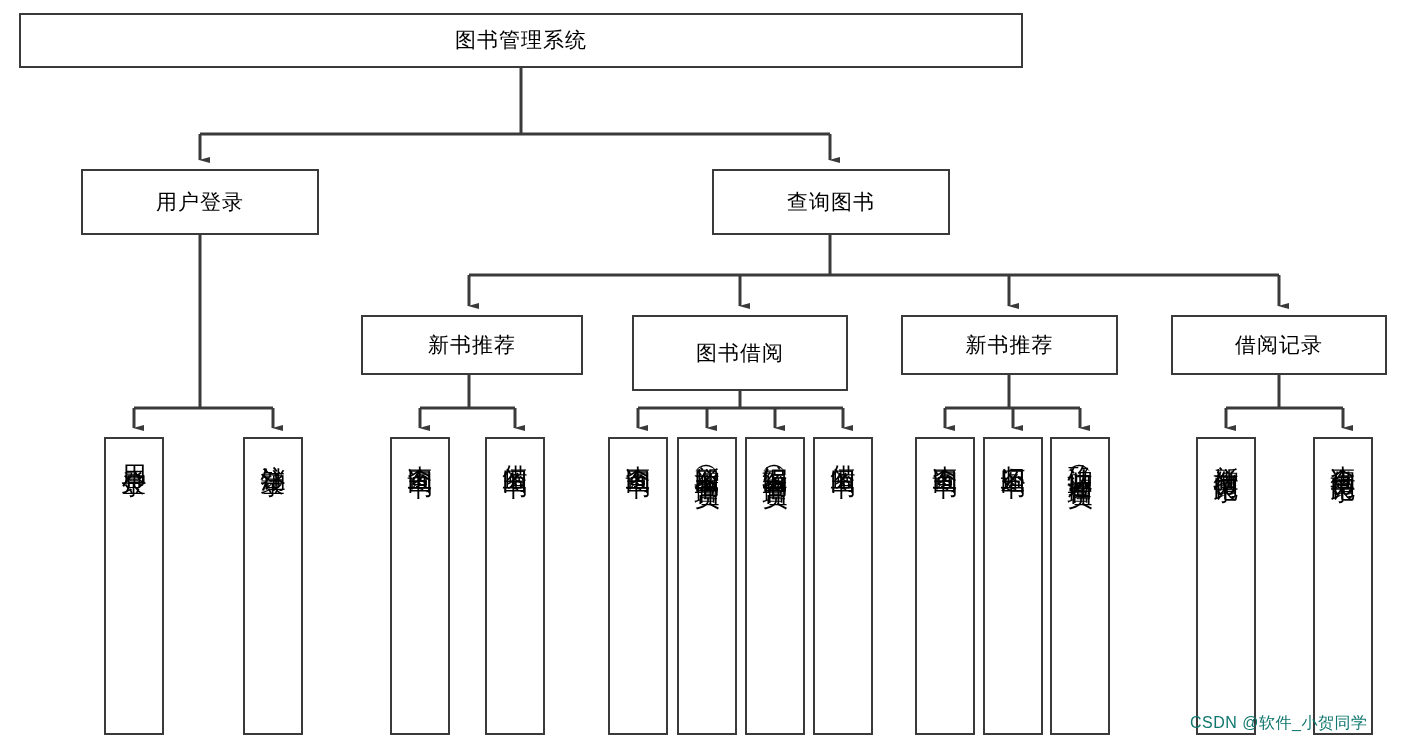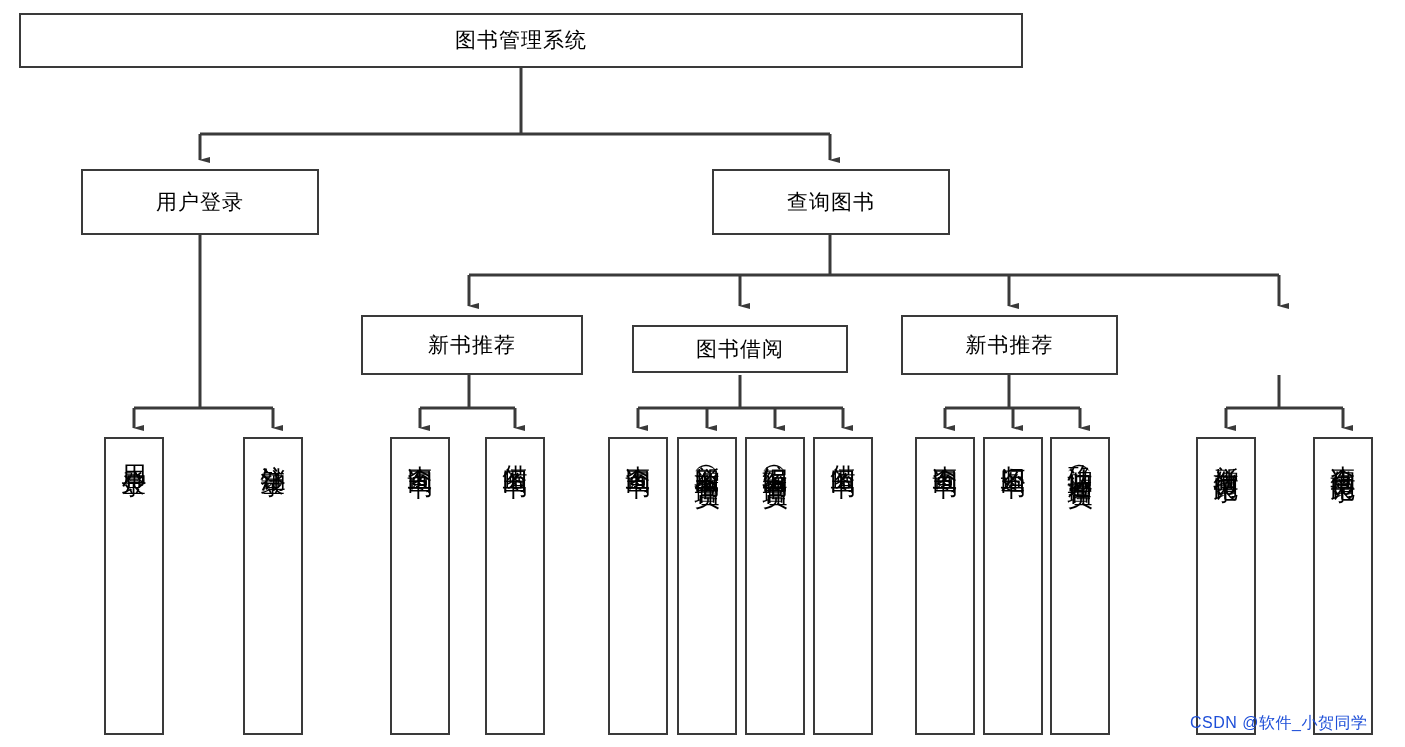--- a/index.html
+++ b/index.html
@@ -12,21 +12,21 @@
         color:#000000;}
   .node .lbl{display:block;text-align:center;line-height:1.18;}
 
   .node.h{font-size:21px;}
   .node.h .lbl{letter-spacing:1px;}
 
   .node.v{padding:6px 2px;align-items:flex-start;justify-content:center;}
   .node.v .lbl{writing-mode:vertical-rl;text-orientation:upright;
         font-size:25px;letter-spacing:3px;line-height:1.0;}
 
-  #watermark{position:absolute;left:1190px;top:713px;font-size:16px;color:#1d4ed8;
+  #watermark{position:absolute;left:1190px;top:713px;font-size:16px;color:#0f766e;
         white-space:nowrap;letter-spacing:.5px;}
 </style>
 </head>
 <body>
 
 <div id="canvas">
 
   <svg class="lines" viewBox="0 0 1405 747" xmlns="http://www.w3.org/2000/svg">
     <defs>
       <marker id="ah" markerWidth="10" markerHeight="12" refX="3" refY="10" orient="auto" markerUnits="userSpaceOnUse">
@@ -84,25 +84,28 @@
   <div class="node h" style="left:81px;top:169px;width:238px;height:66px;">
     <span class="lbl">用户登录</span>
   </div>
   <div class="node h" style="left:712px;top:169px;width:238px;height:66px;">
     <span class="lbl">查询图书</span>
   </div>
 
   <div class="node h" style="left:361px;top:315px;width:222px;height:60px;">
     <span class="lbl">新书推荐</span>
   </div>
-  <div class="node h" style="left:632px;top:325px;width:216px;height:48px;">
+  <div class="node h" style="left:632px;top:315px;width:216px;height:76px;">
     <span class="lbl">图书借阅</span>
   </div>
   <div class="node h" style="left:901px;top:315px;width:217px;height:60px;">
     <span class="lbl">新书推荐</span>
+  </div>
+  <div class="node h" style="left:1171px;top:315px;width:216px;height:60px;">
+    <span class="lbl">借阅记录</span>
   </div>
 
   <div class="node v" style="left:104px;top:437px;width:60px;height:298px;">
     <span class="lbl">用户登录</span>
   </div>
   <div class="node v" style="left:243px;top:437px;width:60px;height:298px;">
     <span class="lbl">注销登录</span>
   </div>
   <div class="node v" style="left:390px;top:437px;width:60px;height:298px;">
     <span class="lbl">查询图书</span>

